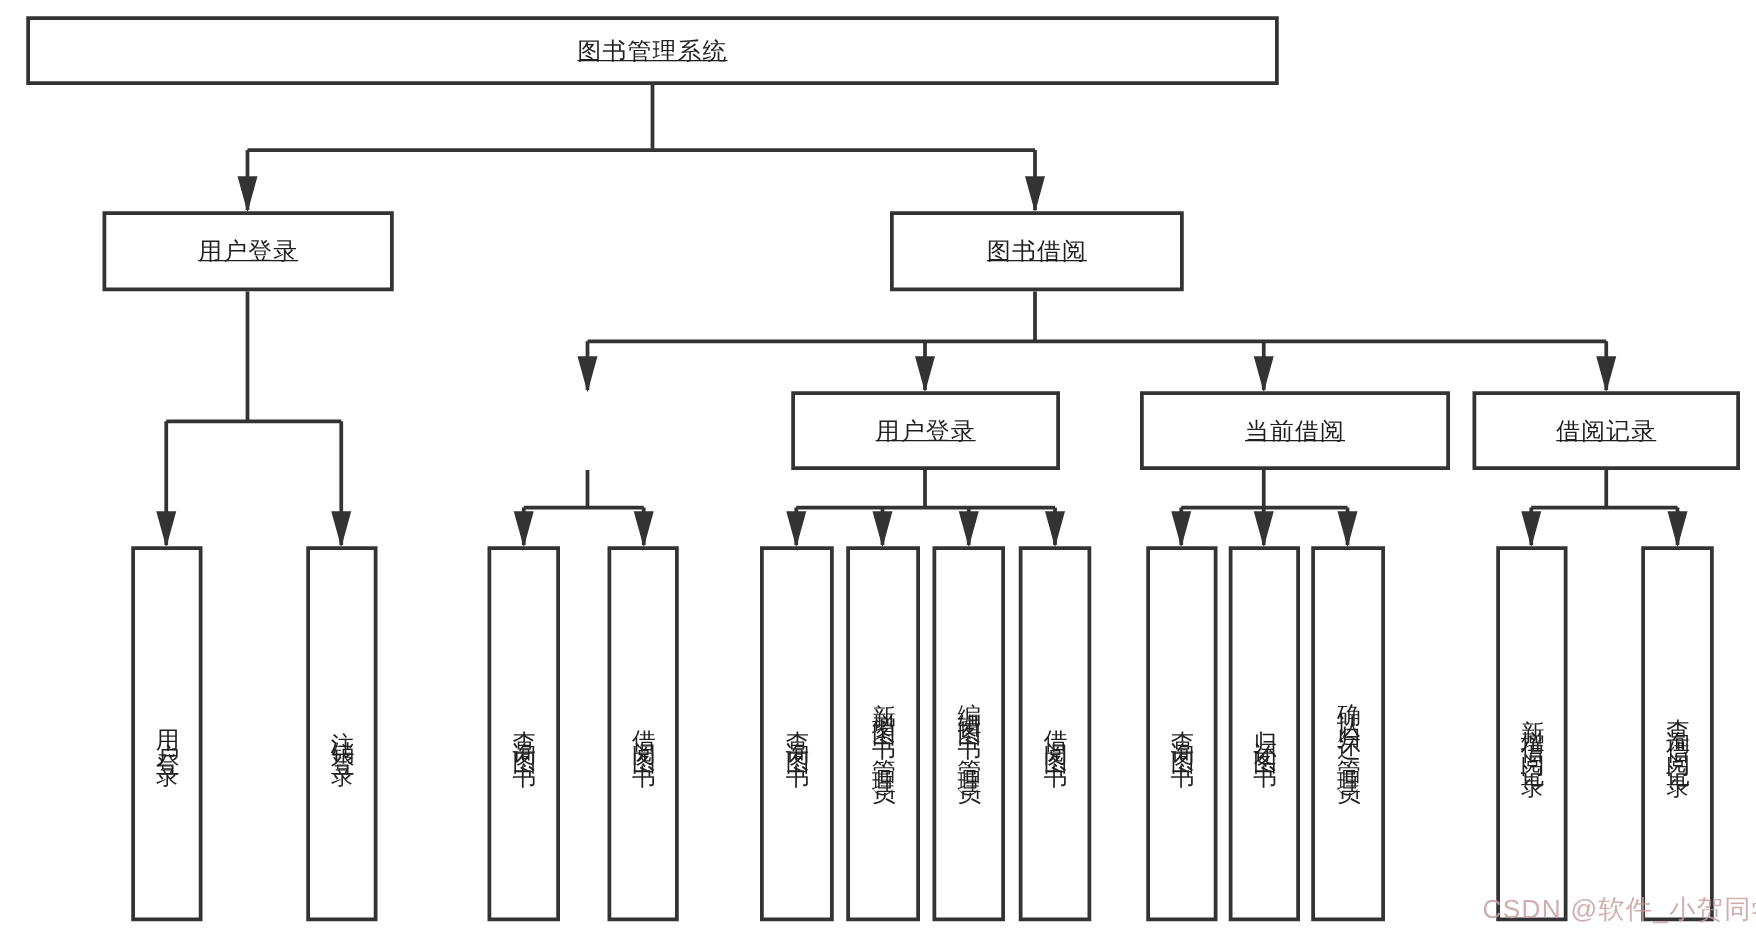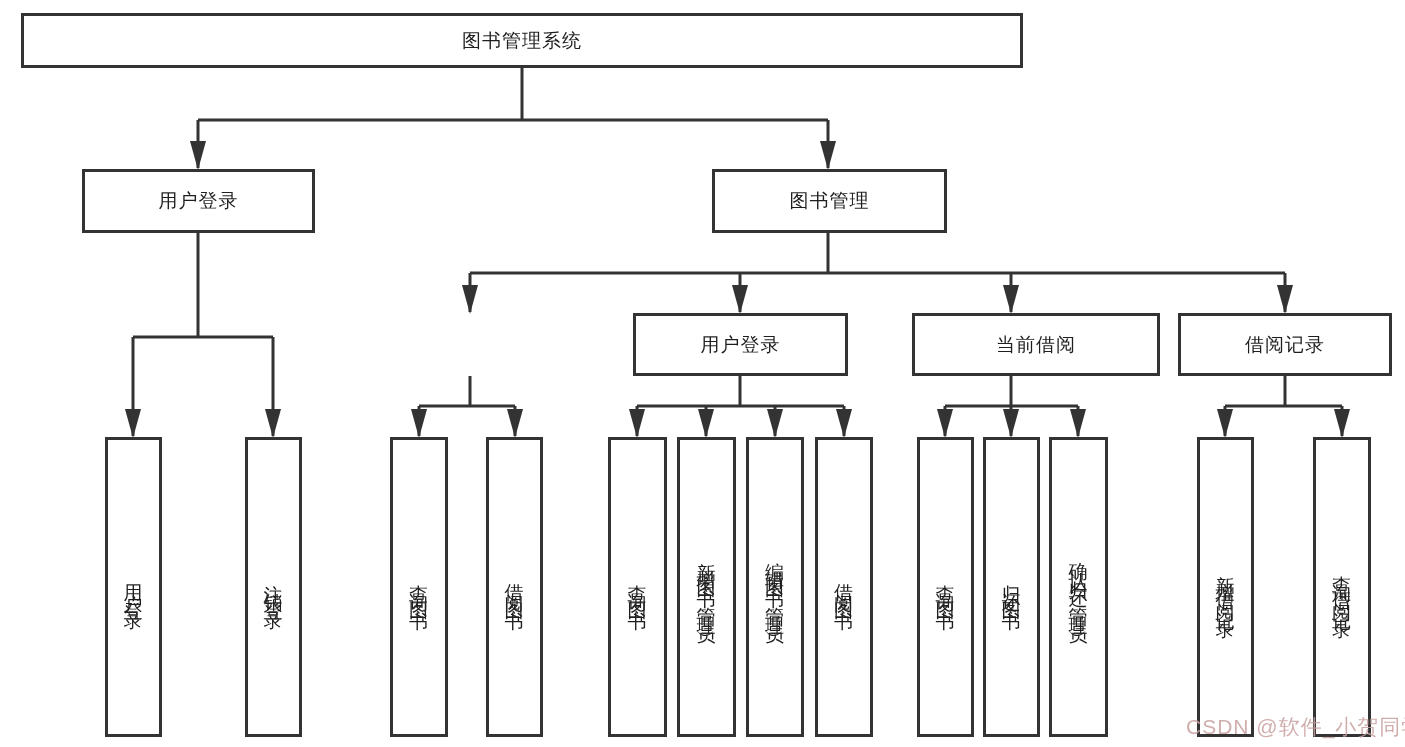--- a/index.html
+++ b/index.html
@@ -18,20 +18,21 @@
     background:#ffffff;
     display:flex;
     align-items:center;
     justify-content:center;
     color:#1f1f1f;
   }
   .h-node{
     font-size:19px;
     letter-spacing:1px;
     white-space:nowrap;
+    text-decoration:underline;
   }
   .v-node{
     top:437px;
     height:300px;
     font-size:19px;
   }
   .v-node .v-text{
     writing-mode:vertical-rl;
     text-orientation:mixed;
     letter-spacing:9px;
@@ -125,21 +126,21 @@
   </svg>
 
   <div class="node h-node" style="left:21px;top:13px;width:1002px;height:55px;">
     <span>图书管理系统</span>
   </div>
 
   <div class="node h-node" style="left:82px;top:169px;width:233px;height:64px;">
     <span>用户登录</span>
   </div>
   <div class="node h-node" style="left:712px;top:169px;width:235px;height:64px;">
-    <span>图书管理</span>
+    <span>图书借阅</span>
   </div>
 
   <div class="node h-node" style="left:633px;top:313px;width:215px;height:63px;">
     <span>用户登录</span>
   </div>
   <div class="node h-node" style="left:880px;top:313px;width:248px;height:63px;margin-left:32px;">
     <span>当前借阅</span>
   </div>
   <div class="node h-node" style="left:1178px;top:313px;width:214px;height:63px;">
     <span>借阅记录</span>

